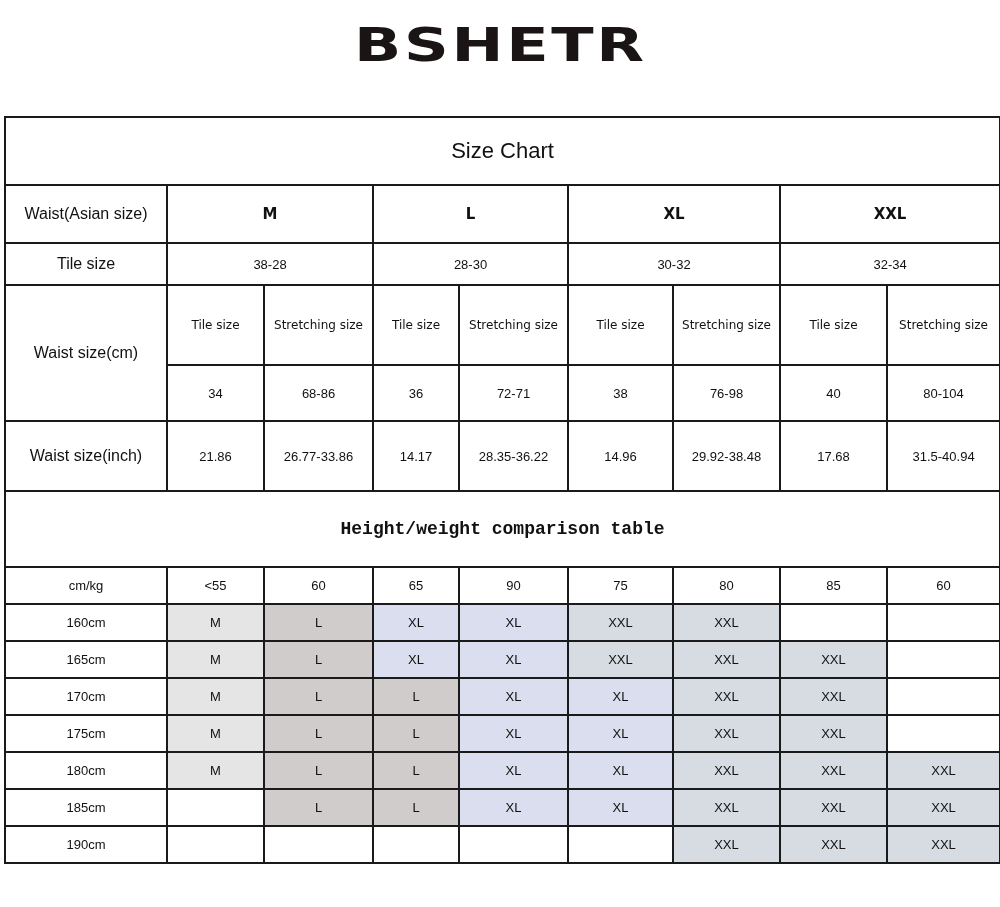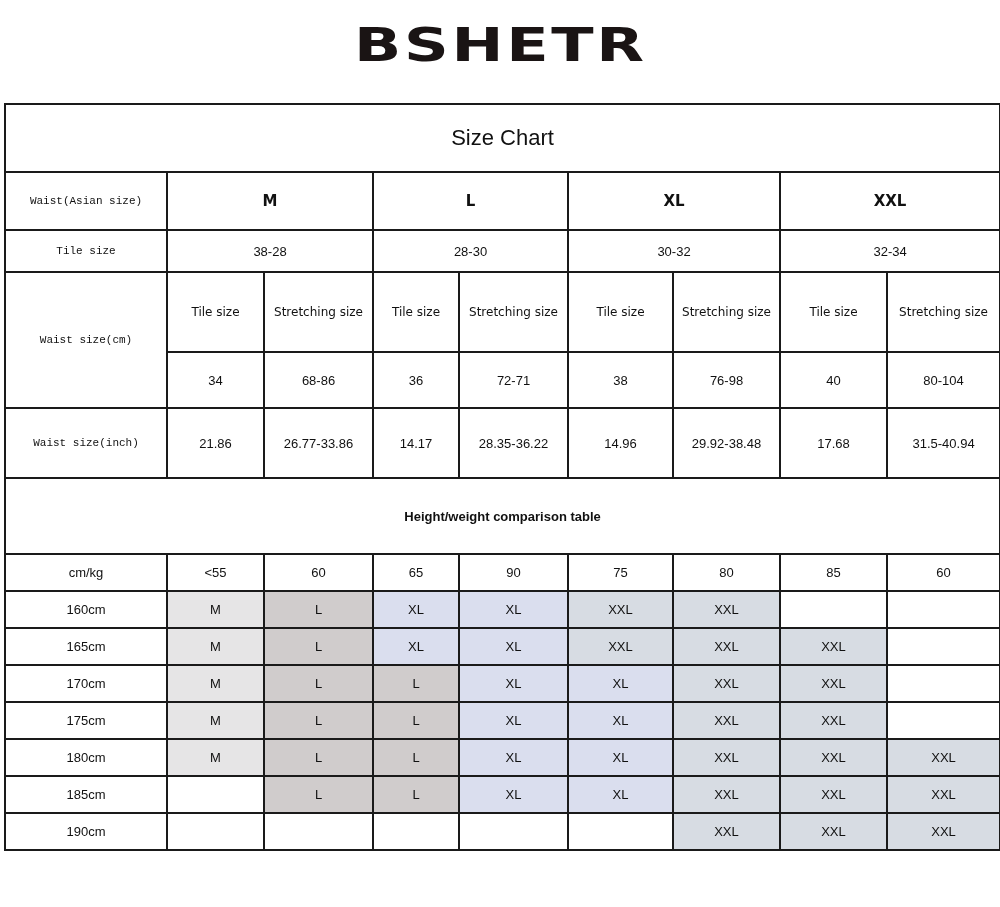--- a/index.html
+++ b/index.html
@@ -1,30 +1,30 @@
 <!DOCTYPE html>
 <html><head>
 <meta charset="utf-8">
 <style>
   html, body { margin:0; padding:0; background:#ffffff; }
   body { width:1000px; height:907px; position:relative; overflow:hidden; font-family:"Liberation Sans", sans-serif; color:#111; }
   .logo { position:absolute; left:0; top:18px; width:1000px; text-align:center; }
   .logo span { font-family:"DejaVu Sans", sans-serif; font-weight:900; font-size:46px; letter-spacing:2px; color:#1a1414; transform:scaleX(1.35); display:inline-block; }
-  table { position:absolute; left:4px; top:103px; border-collapse:collapse; table-layout:fixed; width:995px; }
+  table { position:absolute; left:4px; top:116px; border-collapse:collapse; table-layout:fixed; width:995px; }
   td { border:2px solid #1a1a1a; text-align:center; vertical-align:middle; padding:0; font-size:13px; }
   .title { height:66px; font-size:22px; }
   .sizehead { height:56px; font-size:15px; font-weight:bold; font-family:"DejaVu Sans", sans-serif; }
-  .lbl { font-family:Liberation Mono, monospace; font-size:11px; }
+  .lbl { font-family:Liberation Sans, sans-serif; font-size:16px; }
   .sub { font-family:"DejaVu Sans", sans-serif; font-size:12px; }
   .r-jeans td { height:40px; }
   .r-sub td { height:78px; }
   .r-cm td { height:54px; }
   .r-inch td { height:68px; }
   .r-hw td { height:74px; }
-  .r-hwcap { font-family:Liberation Sans, sans-serif; font-size:13px; font-weight:bold;border-radius:32px; }
+  .r-hwcap { font-family:Liberation Mono, monospace; font-size:18px; font-weight:bold;border-radius:32px; }
   .r-grid td { height:35px; font-size:13px; }
 </style>
 </head>
 <body>
 
 <div class="logo"><span>BSHETR</span></div>
 
 <table>
   <colgroup>
     <col style="width:162px">

